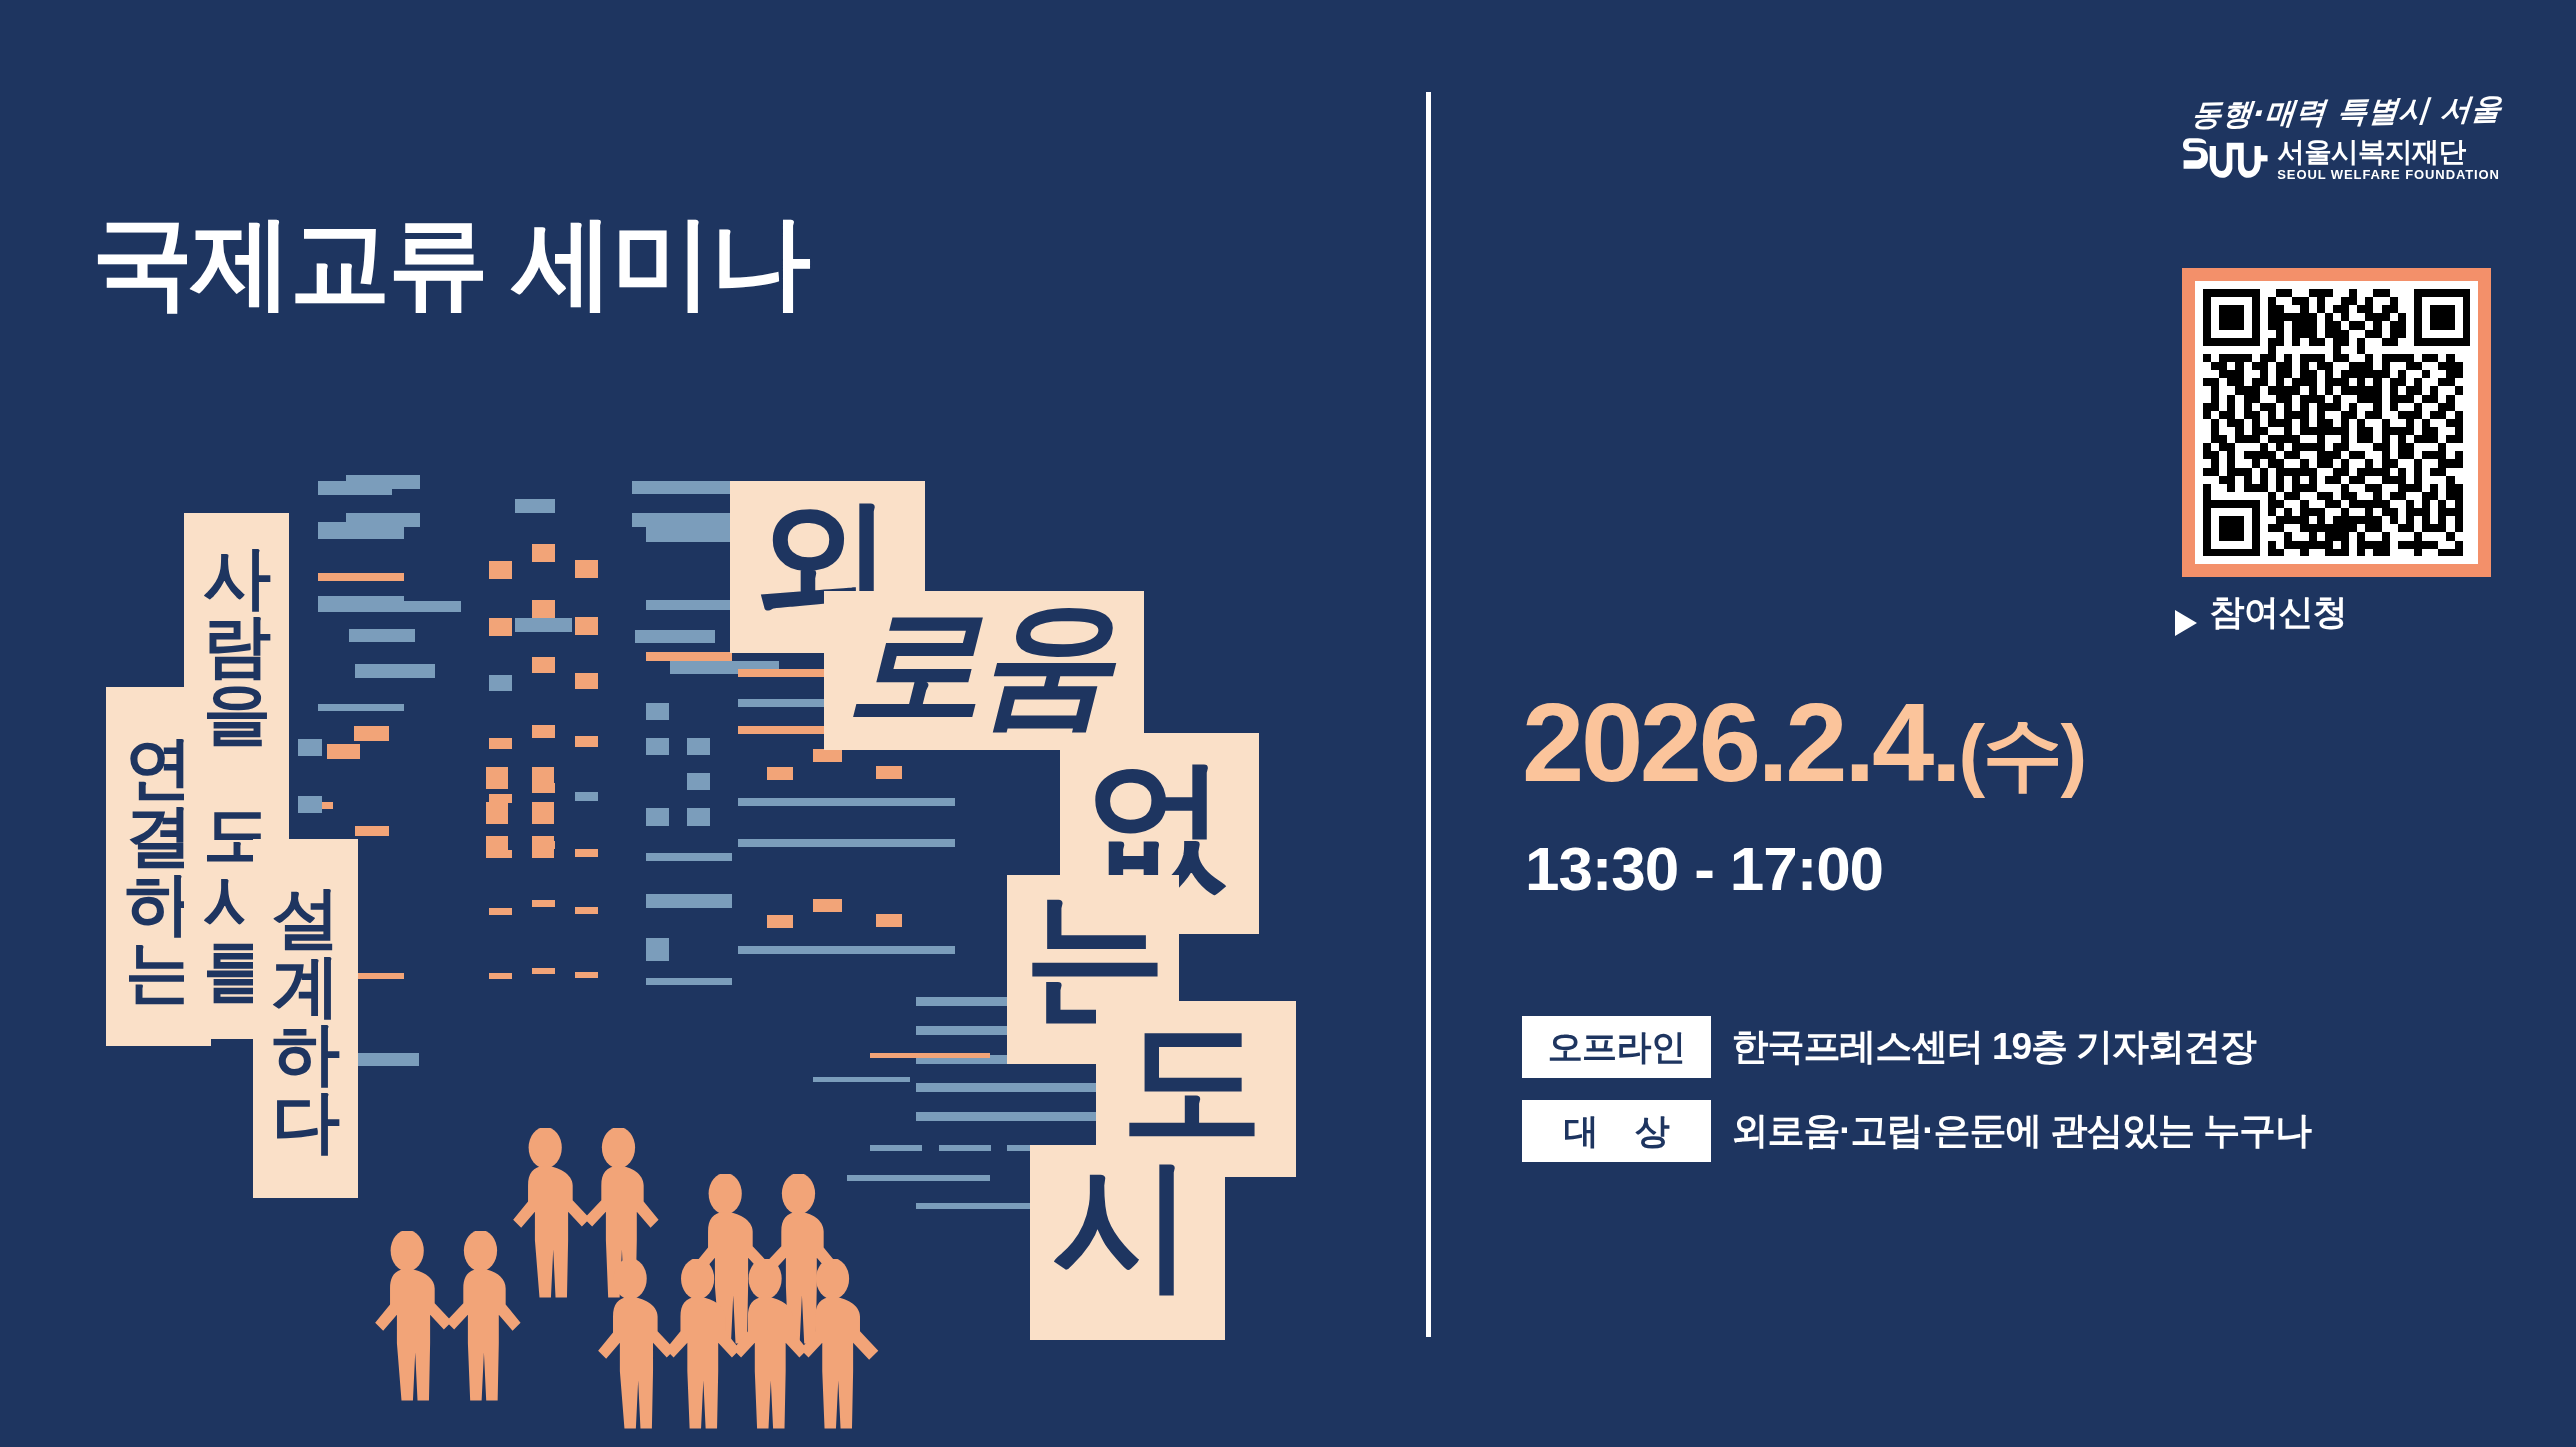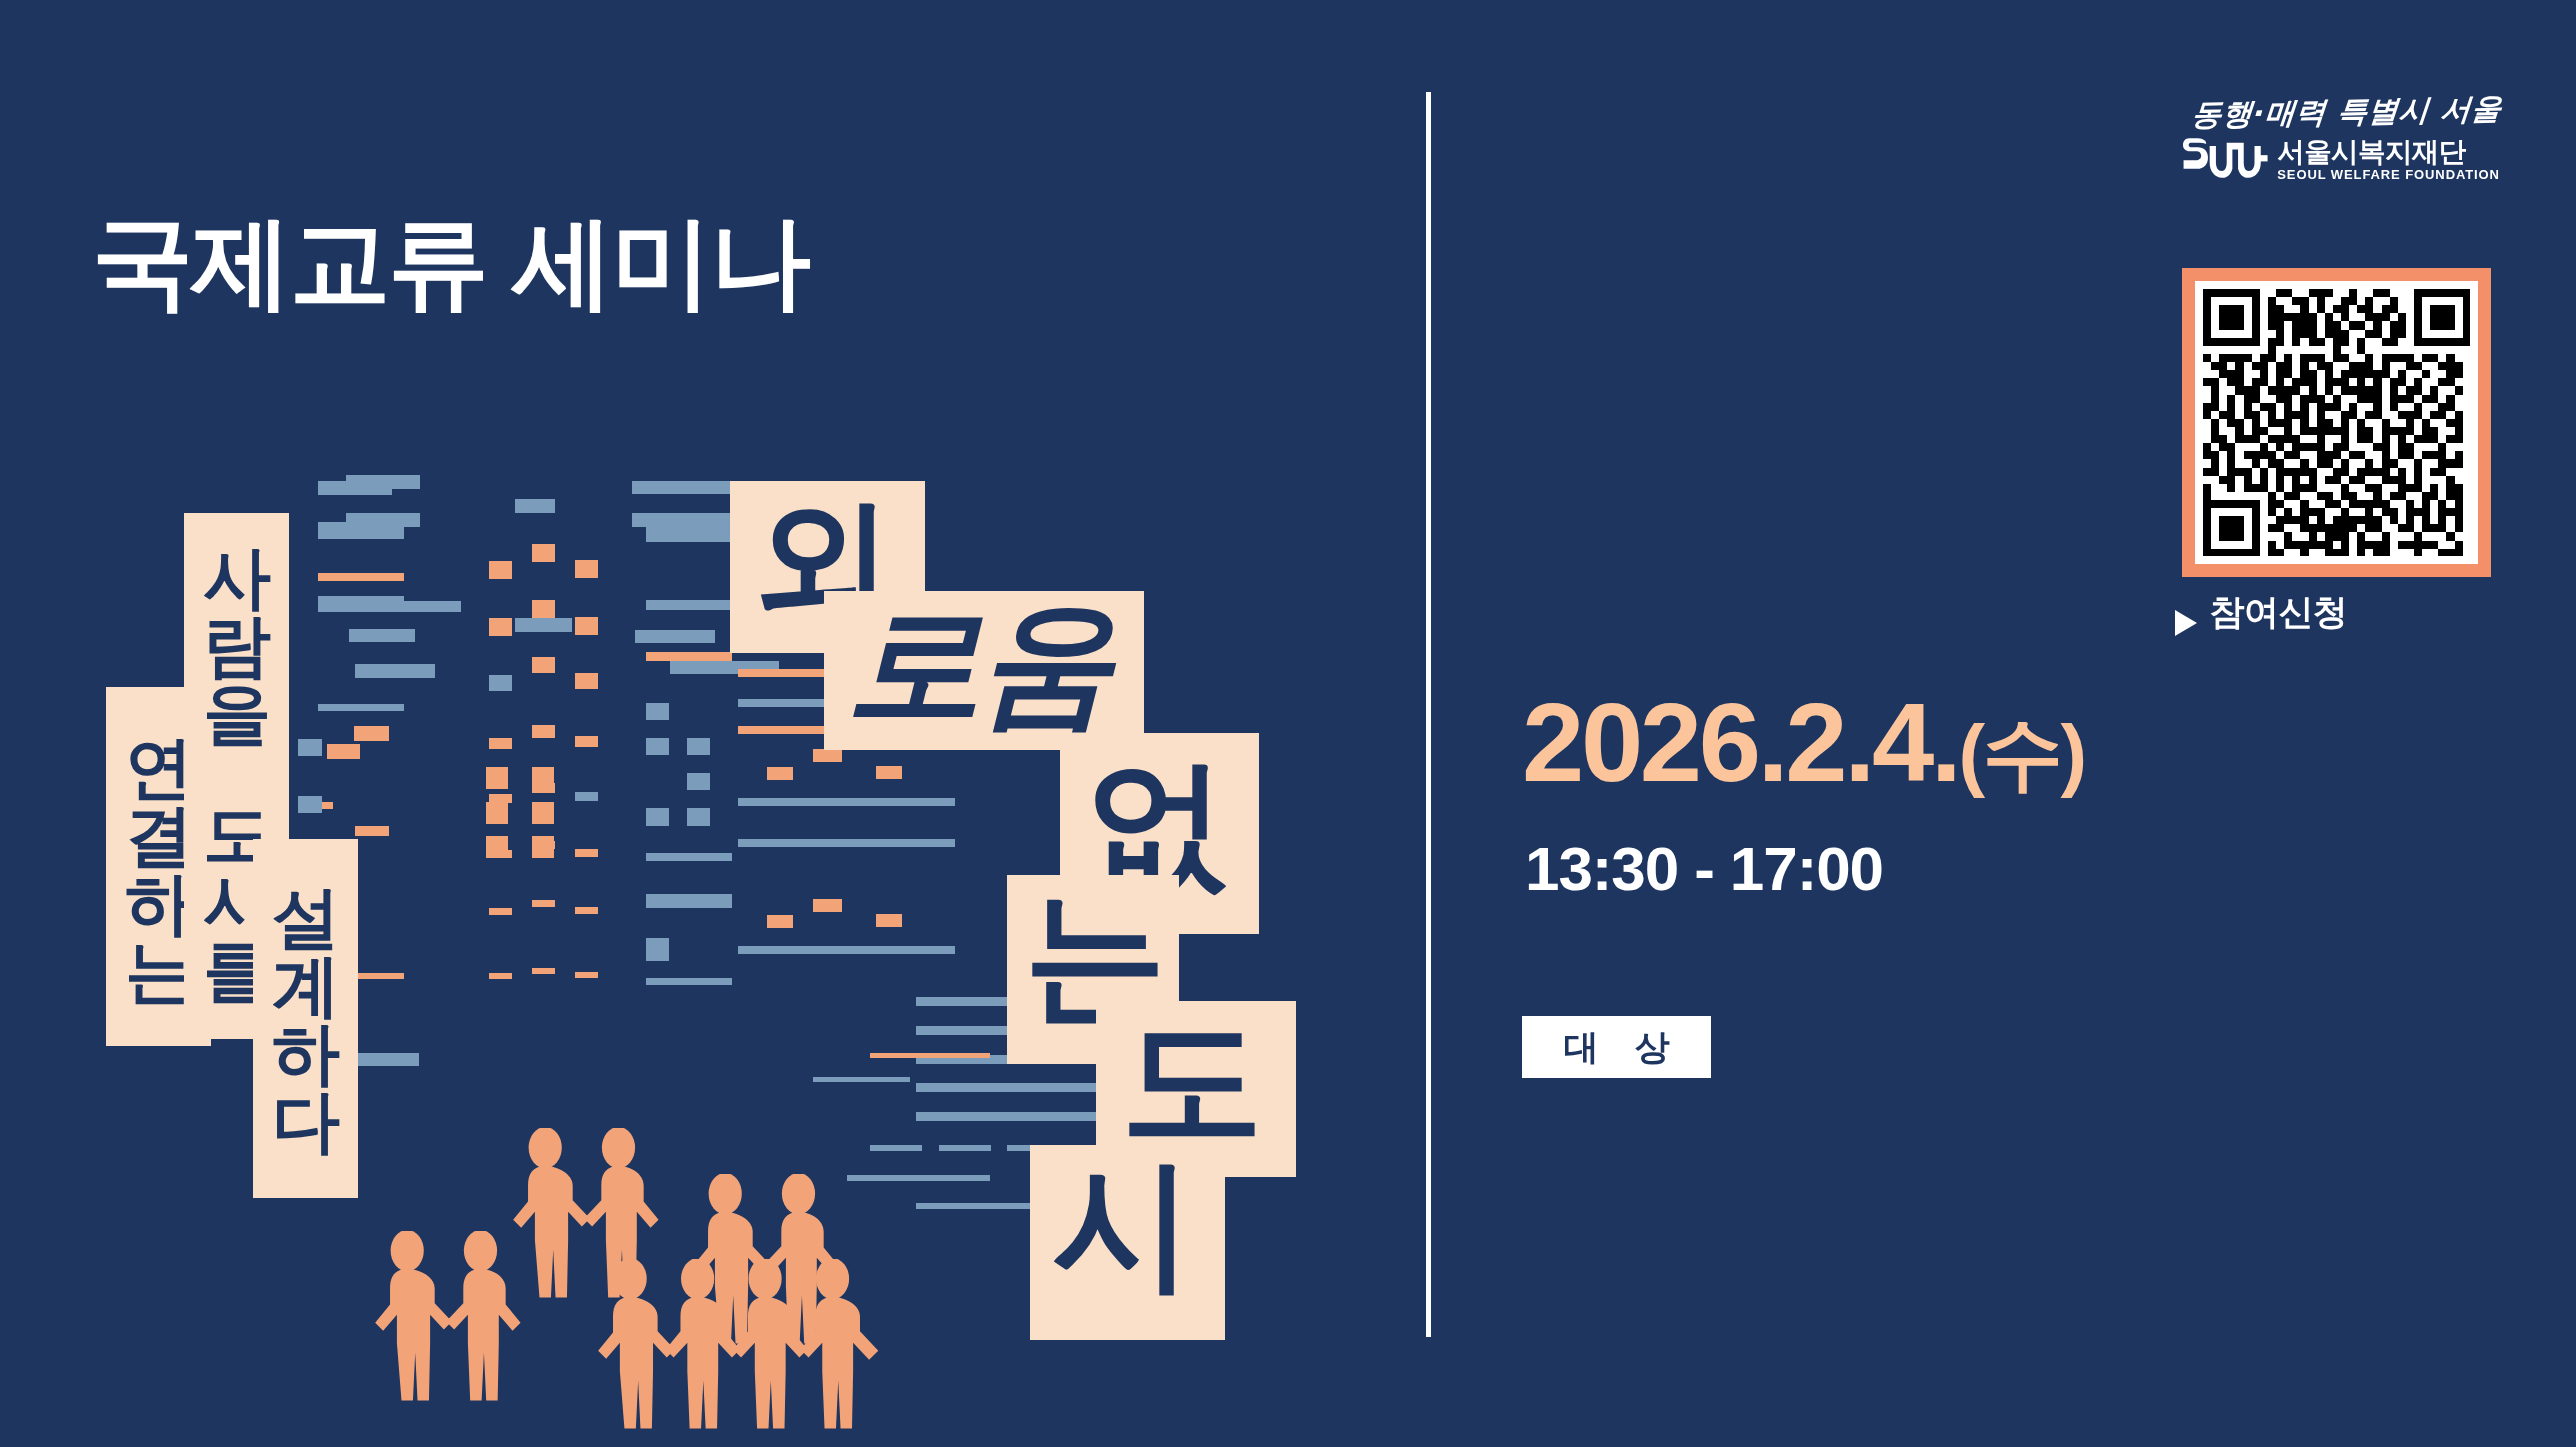--- a/index.html
+++ b/index.html
@@ -563,21 +563,26 @@
     <span class="apply-label">참여신청</span>
   </div>
 
   <div class="date-line">
     <span class="date-main">2026.2.4.</span><span class="date-day">(수)</span>
   </div>
   <div class="time-line">13:30 - 17:00</div>
 
   <div class="info-list">
     <div class="info-row">
+      <span class="info-badge">오프라인</span>
+      <span class="info-text">한국프레스센터 19층 기자회견장</span>
+    </div>
+    <div class="info-row">
       <span class="info-badge">대    상</span>
+      <span class="info-text">외로움·고립·은둔에 관심있는 누구나</span>
     </div>
   </div>
 
   <div class="art">
 
     <div class="bar b" style="left:349px;top:228px;width:66px;height:12.6px;"></div>
     <div class="bar b" style="left:355px;top:263px;width:80px;height:13.7px;"></div>
     <div class="bar b" style="left:515px;top:217px;width:57px;height:13.7px;"></div>
     <div class="bar b" style="left:381px;top:200px;width:80px;height:11.4px;"></div>
     <div class="bar b" style="left:635px;top:229px;width:80px;height:12.6px;"></div>

